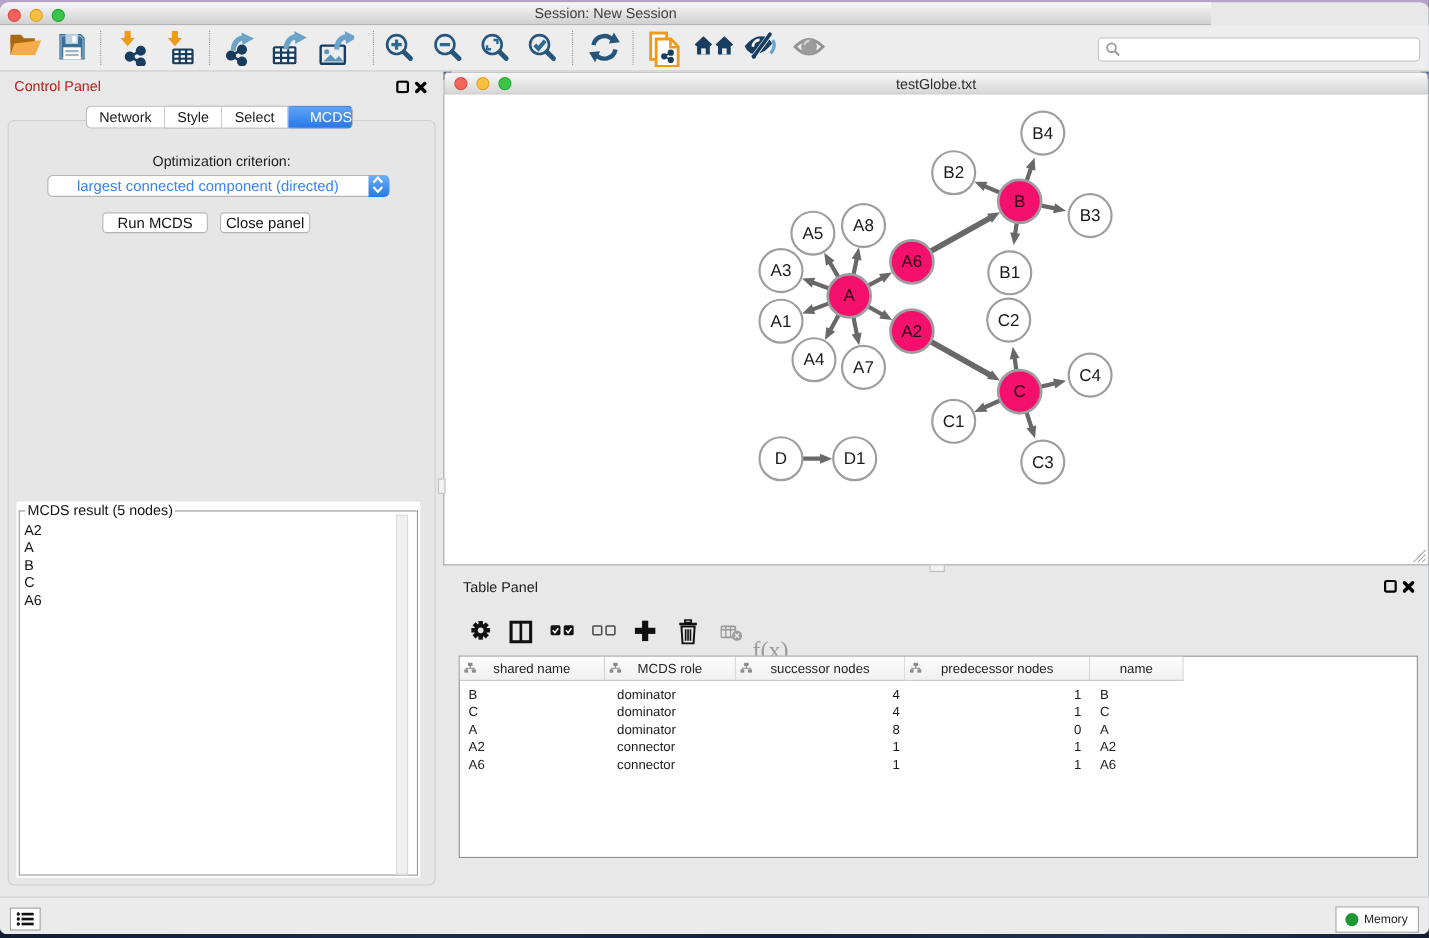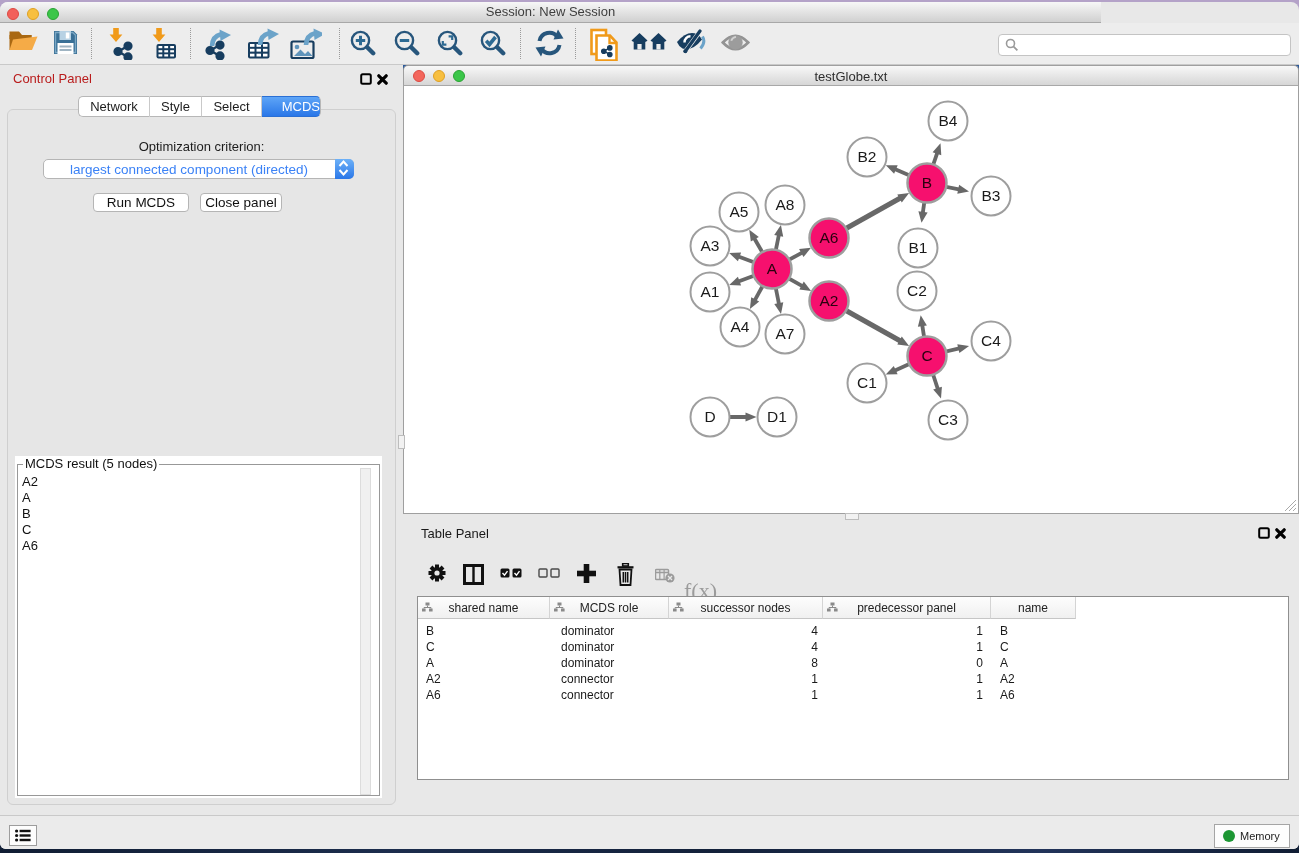--- a/index.html
+++ b/index.html
@@ -448,21 +448,21 @@
               <path d="M5.5 3.5 v2 M2 6.5 v-1 h7 v1" stroke="#8a8a8a" fill="none" stroke-width="1"></path>
             </g>
           </svg><span>successor nodes</span></div>
 <div class="thead" style="left:405px;width:168px;"><svg width="11" height="11" viewBox="0 0 11 11" style="position:absolute;left:4px;top:5px;">
             <g fill="#8a8a8a">
               <rect x="3.5" y="0.5" width="4" height="3"></rect>
               <rect x="0" y="6.5" width="3.6" height="3"></rect>
               <rect x="7" y="6.5" width="3.6" height="3"></rect>
               <path d="M5.5 3.5 v2 M2 6.5 v-1 h7 v1" stroke="#8a8a8a" fill="none" stroke-width="1"></path>
             </g>
-          </svg><span>predecessor panel</span></div>
+          </svg><span>predecessor nodes</span></div>
 <div class="thead" style="left:573px;width:85px;"><span>name</span></div>
 <div class="trow" style="left:8px;top:26px;width:120px;">B</div>
 <div class="trow" style="left:143px;top:26px;width:100px;">dominator</div>
 <div class="trow" style="left:255px;top:26px;width:145px;text-align:right;">4</div>
 <div class="trow" style="left:409px;top:26px;width:156px;text-align:right;">1</div>
 <div class="trow" style="left:582px;top:26px;width:70px;">B</div>
 <div class="trow" style="left:8px;top:42px;width:120px;">C</div>
 <div class="trow" style="left:143px;top:42px;width:100px;">dominator</div>
 <div class="trow" style="left:255px;top:42px;width:145px;text-align:right;">4</div>
 <div class="trow" style="left:409px;top:42px;width:156px;text-align:right;">1</div>

